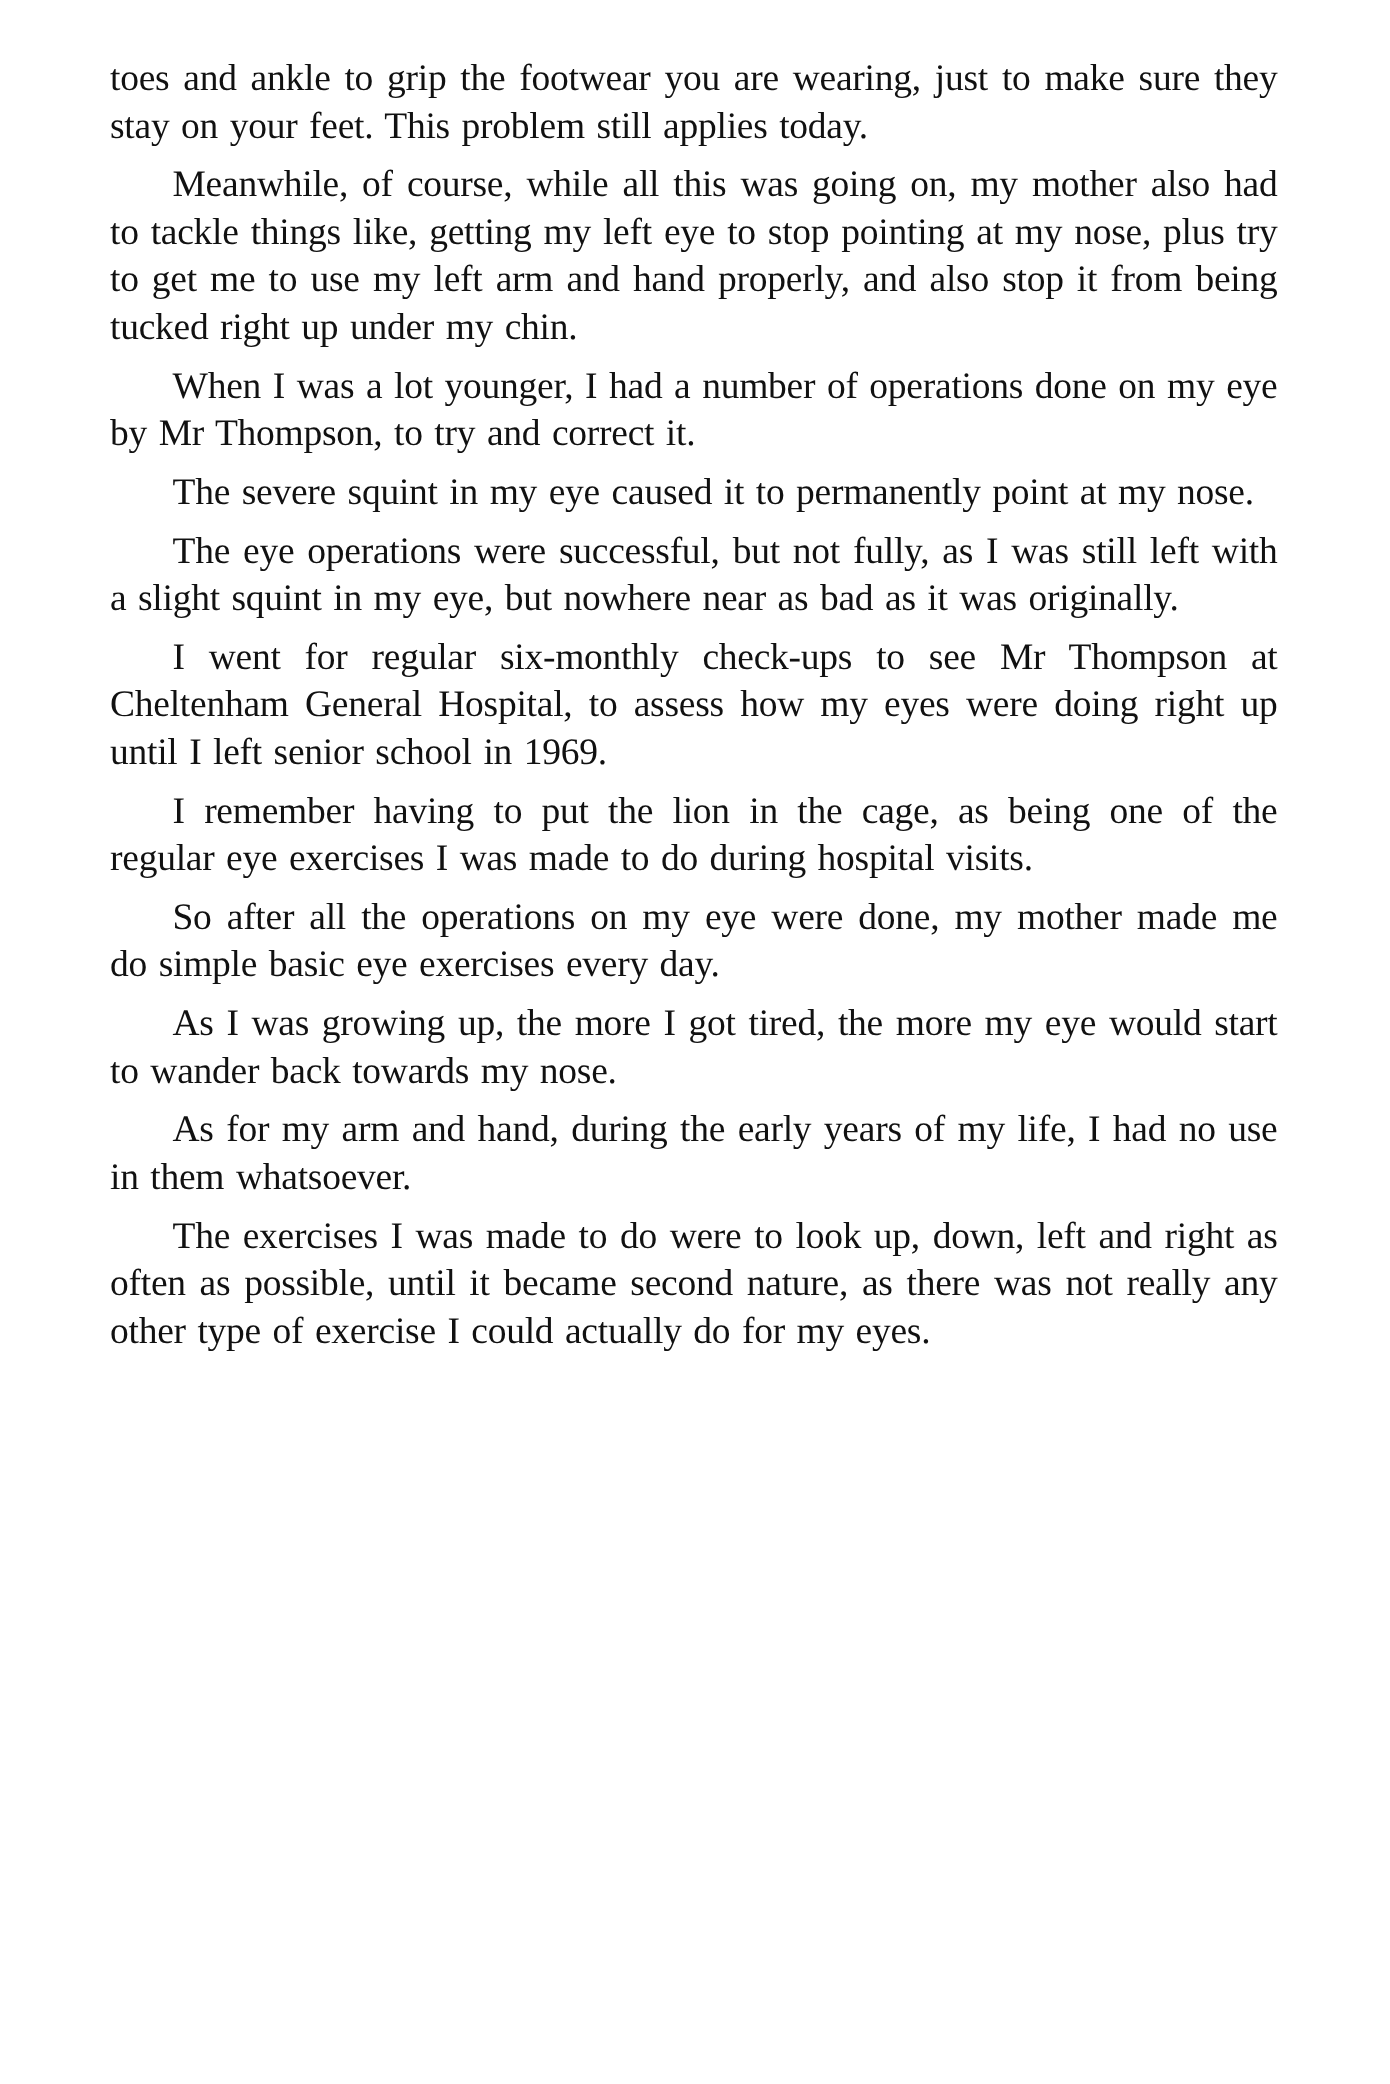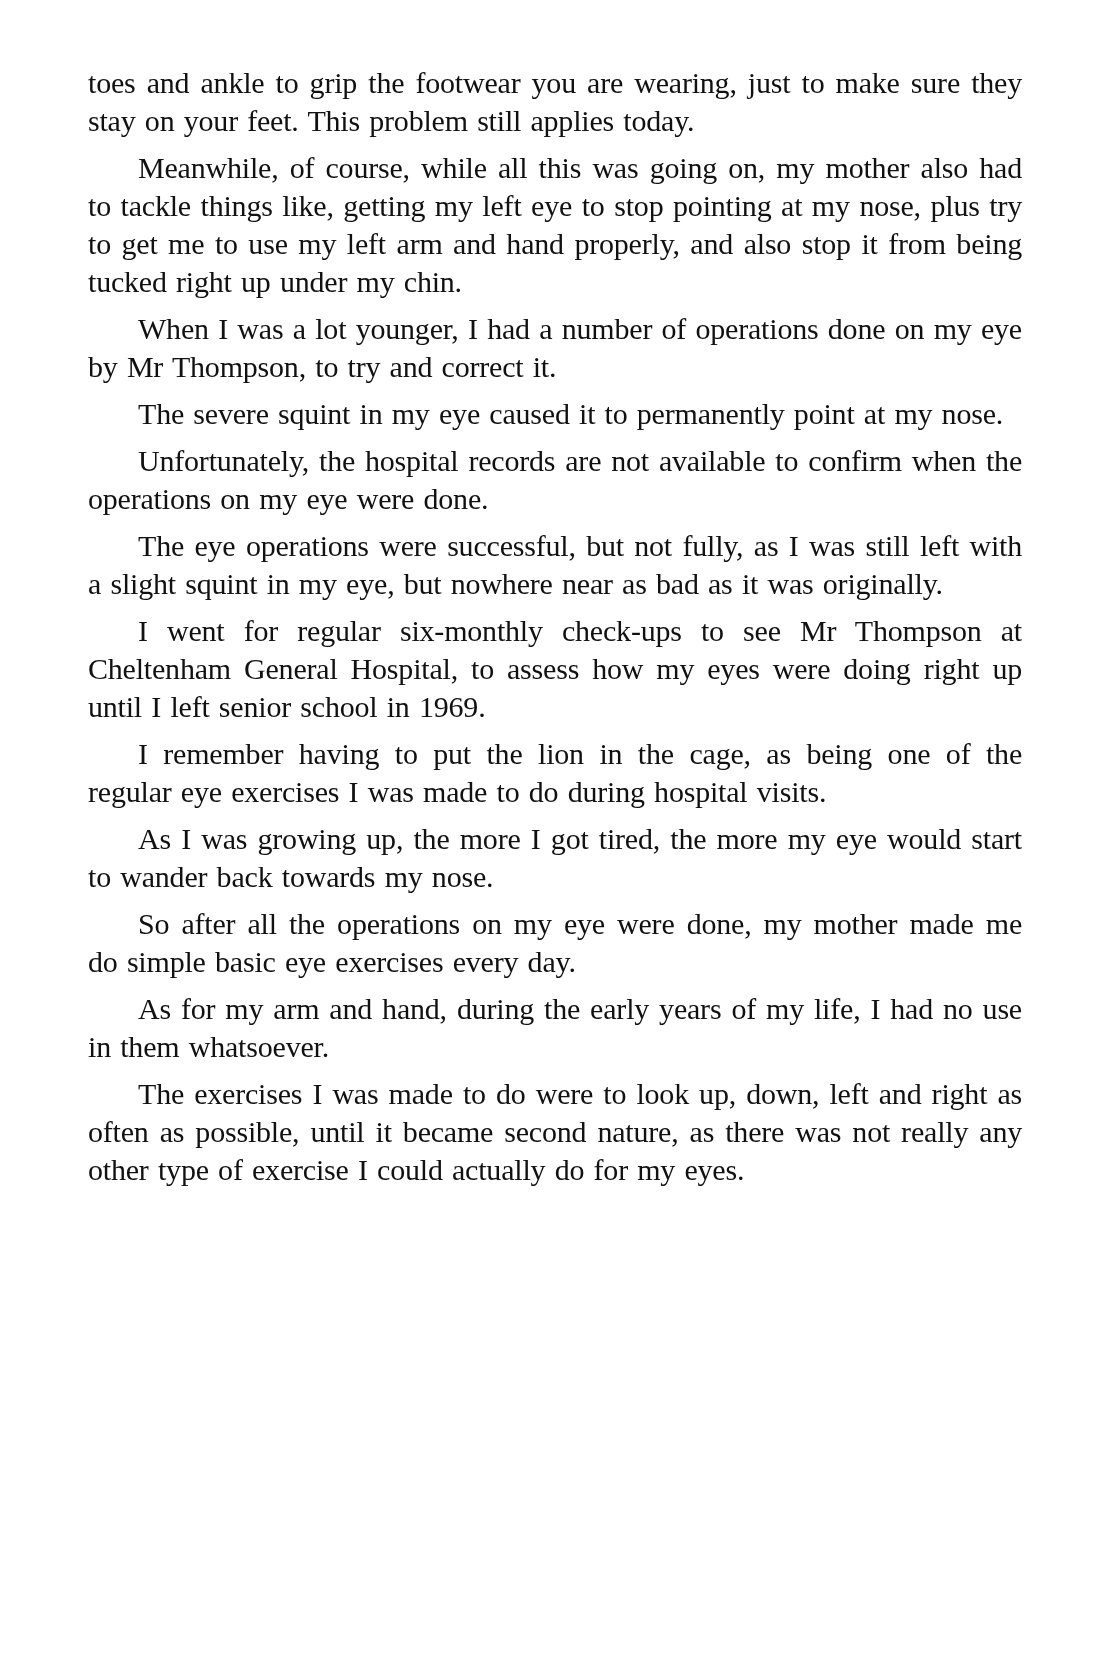--- a/index.html
+++ b/index.html
@@ -8,21 +8,21 @@
       background: #ffffff;
     }
     .page {
       position: relative;
       width: 1112px;
       height: 1667px;
       background: #ffffff;
       color: #111111;
       font-family: "Liberation Serif", "DejaVu Serif", serif;
       box-sizing: border-box;
-      padding: 64px 90px 60px 88px;
+      padding: 44px 90px 60px 88px;
       overflow: hidden;
     }
     .body-text p {
       margin: 0 0 9px 0;
       font-size: 30px;
       line-height: 38px;
       text-align: justify;
       text-indent: 50px;
       letter-spacing: -0.2px;
       word-spacing: 2px;
@@ -33,22 +33,21 @@
   </style>
 </head>
 <body>
 
 <div class="page">
   <div class="body-text">
     <p class="no-indent">toes and ankle to grip the footwear you are wearing, just to make sure they stay on your feet. This problem still applies today.</p>
     <p>Meanwhile, of course, while all this was going on, my mother also had to tackle things like, getting my left eye to stop pointing at my nose, plus try to get me to use my left arm and hand properly, and also stop it from being tucked right up under my chin.</p>
     <p>When I was a lot younger, I had a number of operations done on my eye by Mr Thompson, to try and correct it.</p>
     <p>The severe squint in my eye caused it to permanently point at my nose.</p>
-    <p>Unfortunately, the hospital records are not available to confirm when the operations on my eye were done.</p>
     <p>The eye operations were successful, but not fully, as I was still left with a slight squint in my eye, but nowhere near as bad as it was originally.</p>
     <p>I went for regular six-monthly check-ups to see Mr Thompson at Cheltenham General Hospital, to assess how my eyes were doing right up until I left senior school in 1969.</p>
     <p>I remember having to put the lion in the cage, as being one of the regular eye exercises I was made to do during hospital visits.</p>
+    <p>So after all the operations on my eye were done, my mother made me do simple basic eye exercises every day.</p>
     <p>As I was growing up, the more I got tired, the more my eye would start to wander back towards my nose.</p>
-    <p>So after all the operations on my eye were done, my mother made me do simple basic eye exercises every day.</p>
     <p>As for my arm and hand, during the early years of my life, I had no use in them whatsoever.</p>
     <p>The exercises I was made to do were to look up, down, left and right as often as possible, until it became second nature, as there was not really any other type of exercise I could actually do for my eyes.</p>
   </div>
 </div>
 
 </body></html>

